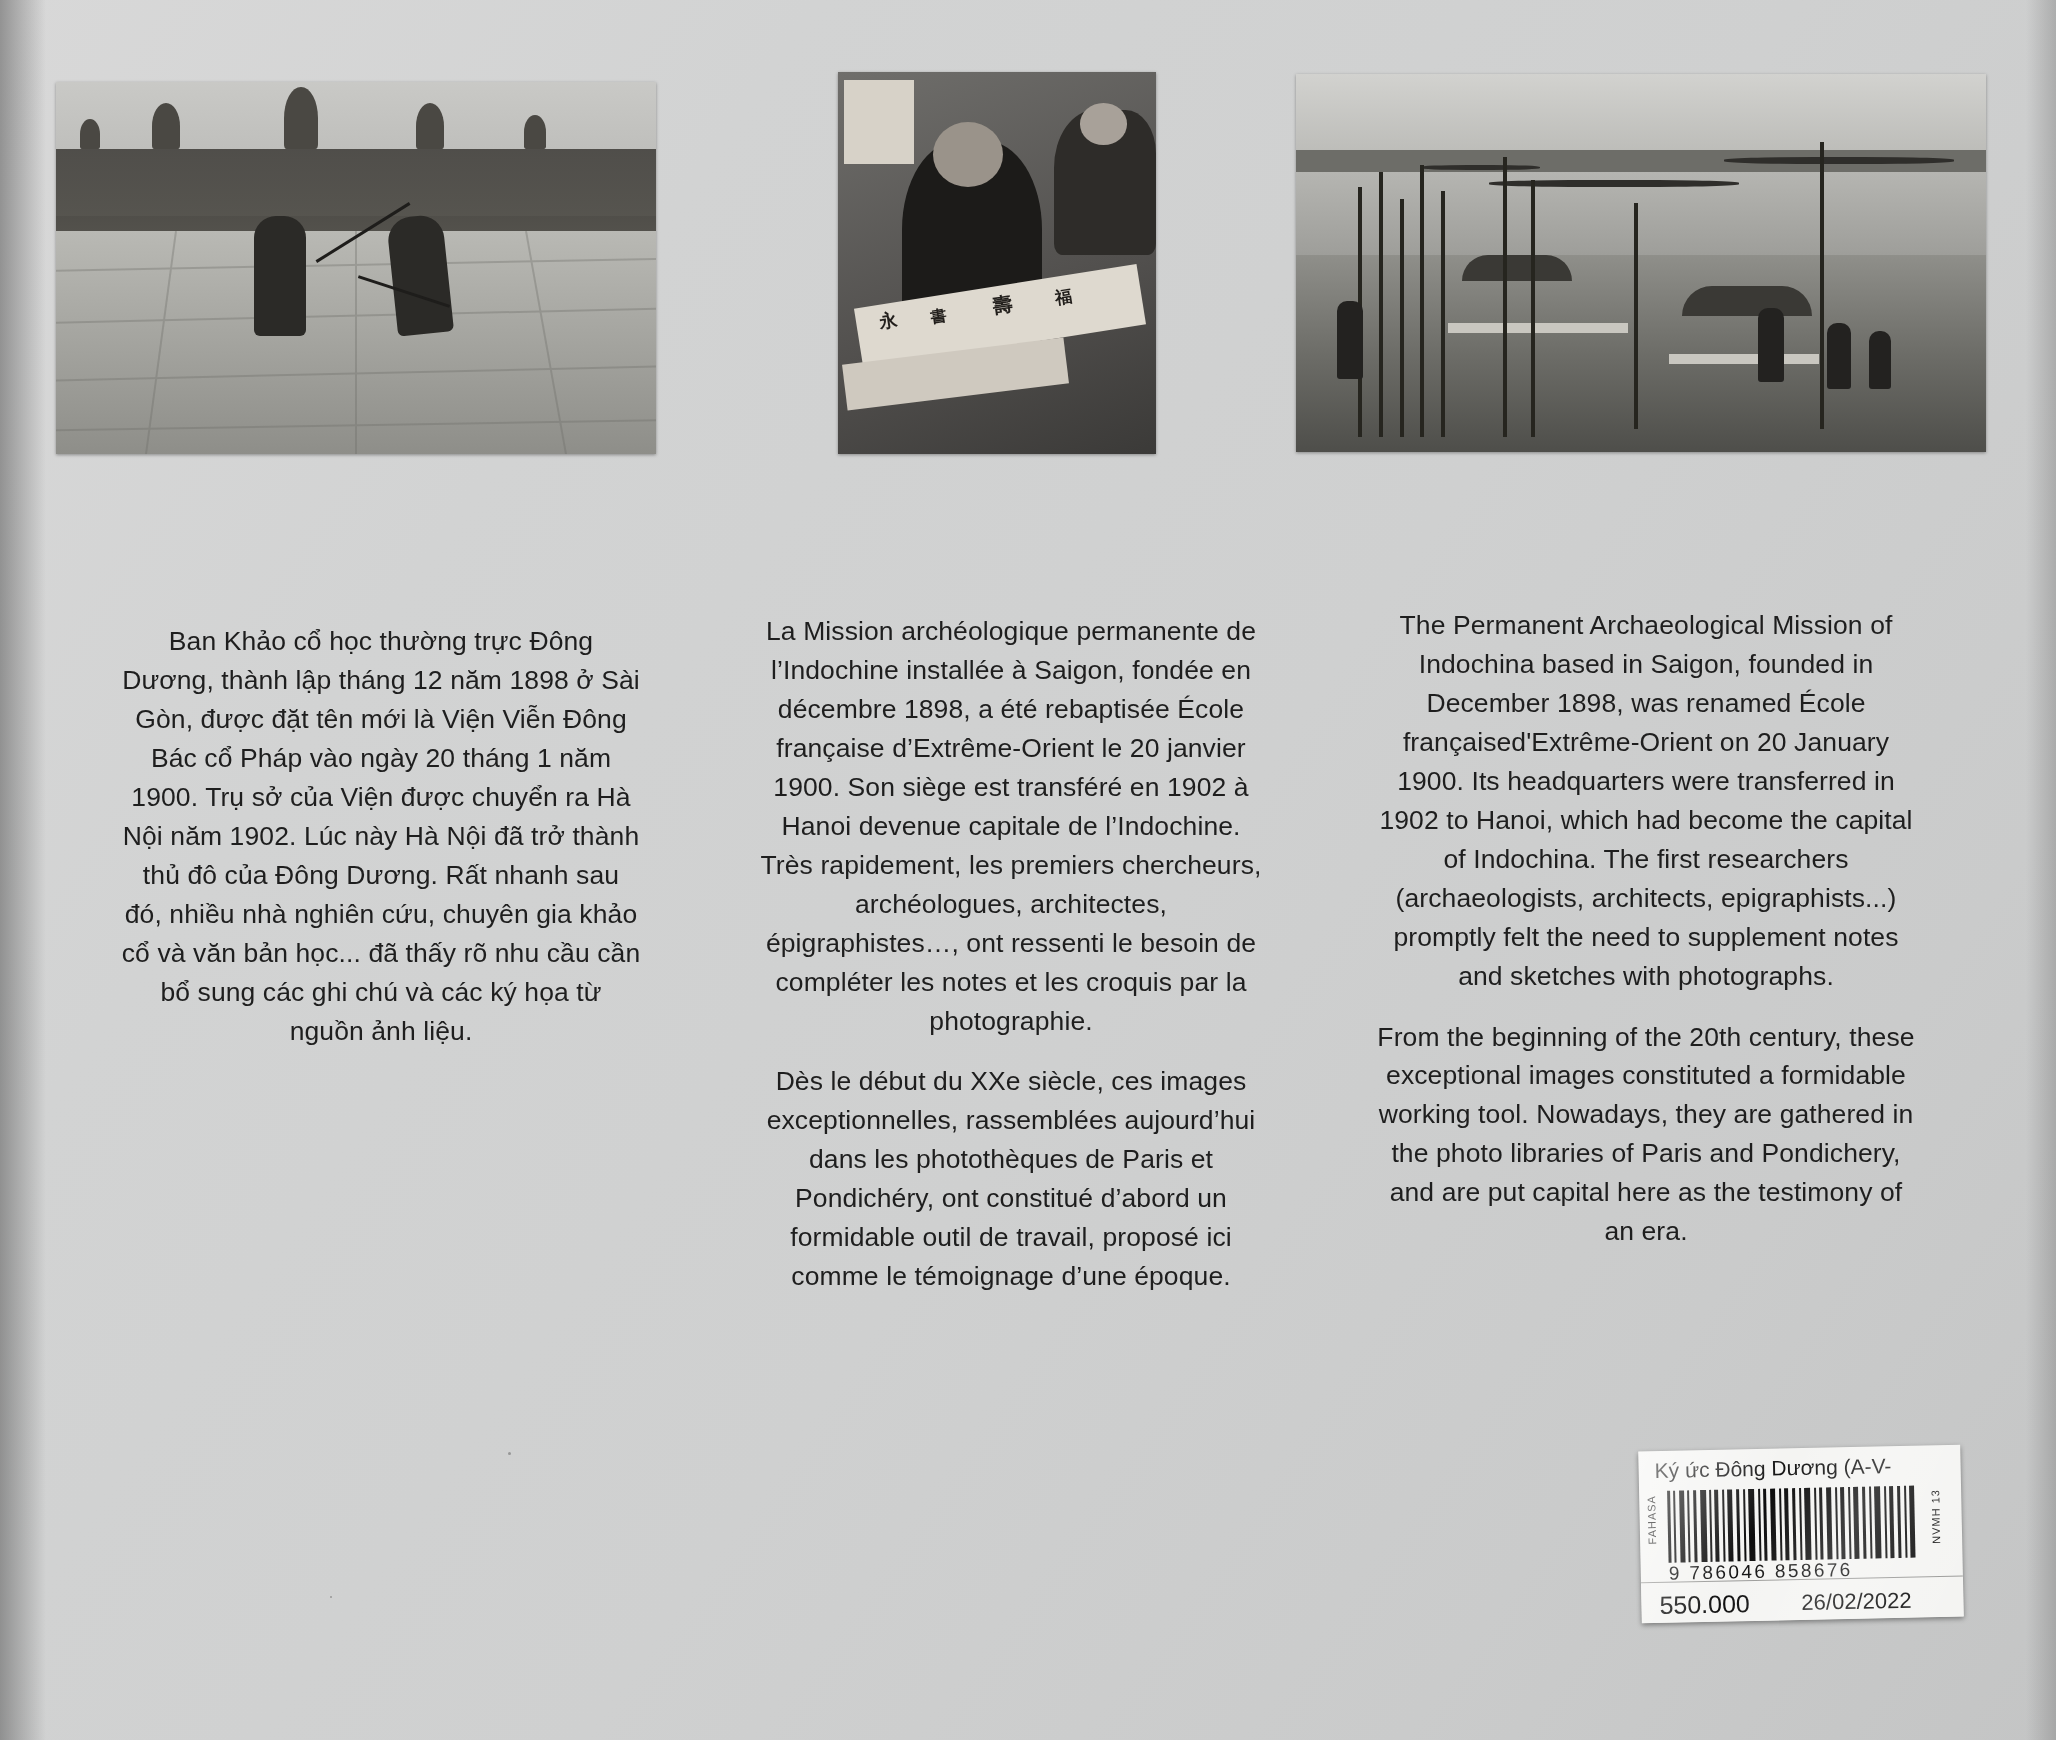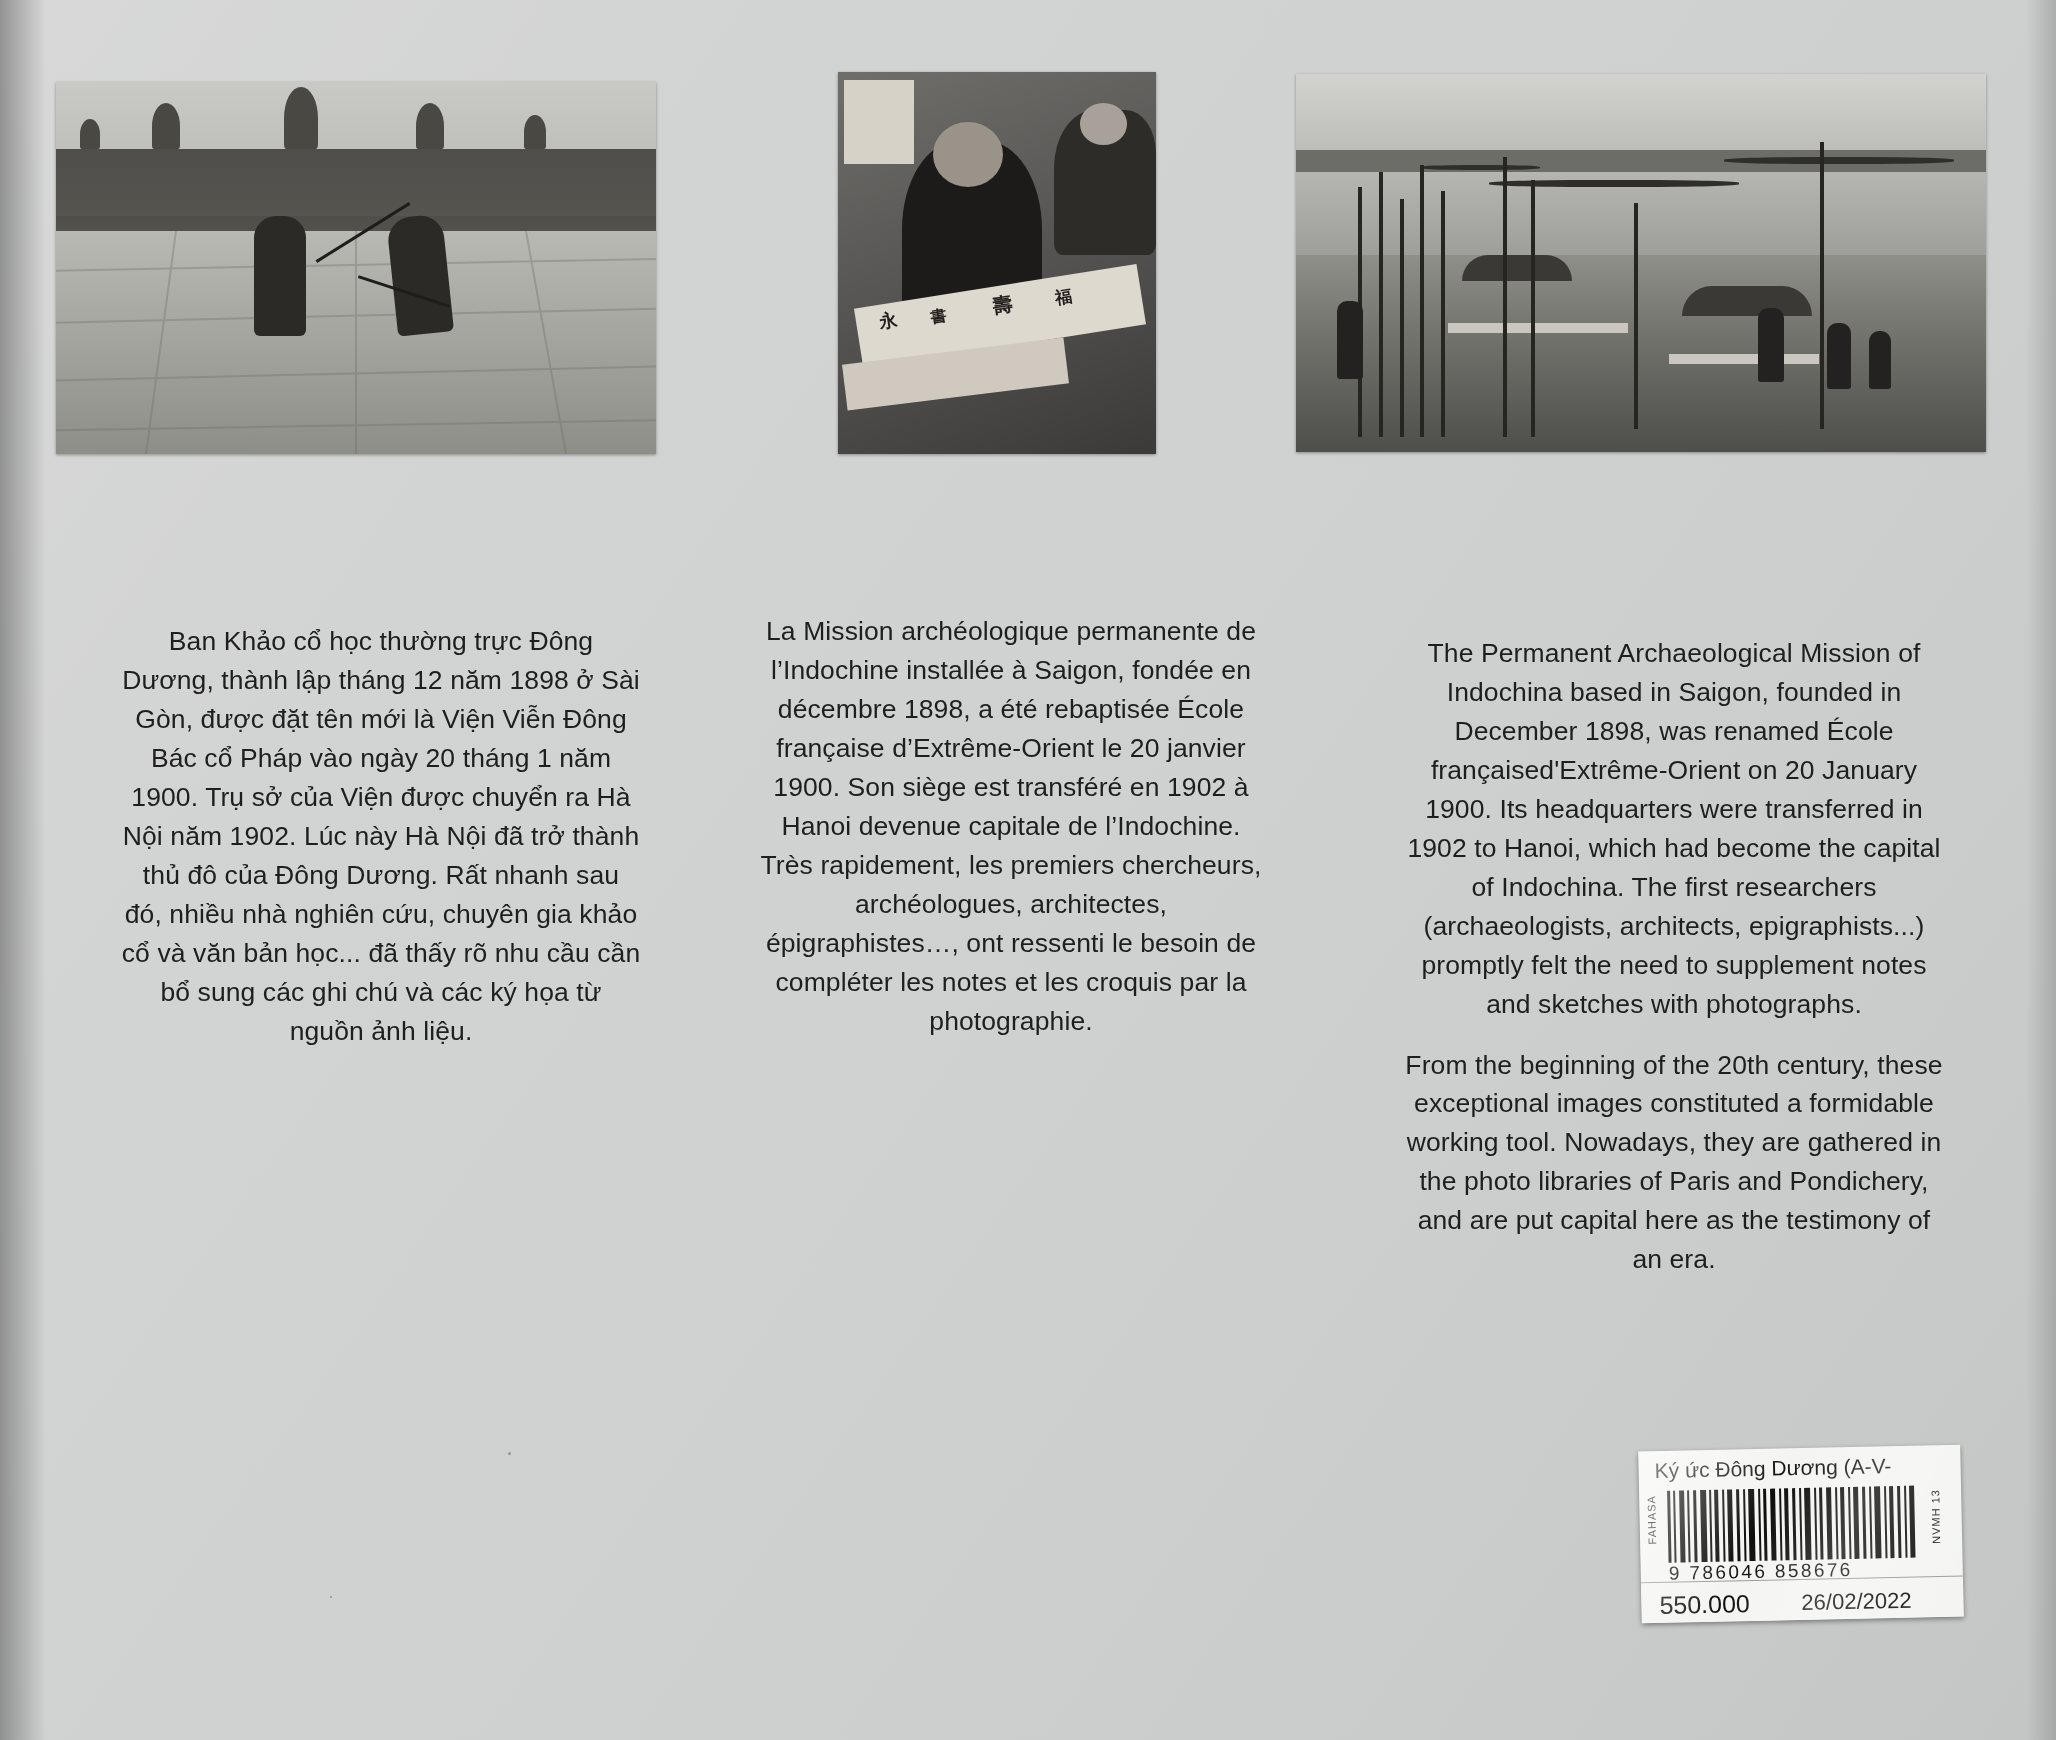--- a/index.html
+++ b/index.html
@@ -155,21 +155,21 @@
     text-align:center;
     font-size: 26.5px;
     line-height: 1.47;
     letter-spacing: 0.1px;
   }
   .col p { margin: 0 0 22px 0; }
   .col p:last-child { margin-bottom: 0; }
 
   .col-vi { left: 65px;  top: 10px;  width: 520px; }
   .col-fr { left: 700px; top: 0px;   width: 510px; }
-  .col-en { left: 1348px;top: -6px;  width: 540px; margin-top: 28px; }
+  .col-en { left: 1320px;top: -6px;  width: 540px; }
 
   
   .sticker {
     position:absolute;
     left: 1640px;
     top: 1448px;
     width: 322px;
     height: 172px;
     background: #f4f4f2;
     box-shadow: 0 2px 5px rgba(0,0,0,0.4);
@@ -324,20 +324,21 @@
   </div>
 
   <div class="columns">
 
     <div class="col col-vi">
       <p>Ban Khảo cổ học thường trực Đông Dương, thành lập tháng 12 năm 1898 ở Sài Gòn, được đặt tên mới là Viện Viễn Đông Bác cổ Pháp vào ngày 20 tháng 1 năm 1900. Trụ sở của Viện được chuyển ra Hà Nội năm 1902. Lúc này Hà Nội đã trở thành thủ đô của Đông Dương. Rất nhanh sau đó, nhiều nhà nghiên cứu, chuyên gia khảo cổ và văn bản học... đã thấy rõ nhu cầu cần bổ sung các ghi chú và các ký họa từ nguồn ảnh liệu.</p>
     </div>
 
     <div class="col col-fr">
       <p>La Mission archéologique permanente de l’Indochine installée à Saigon, fondée en décembre 1898, a été rebaptisée École française d’Extrême-Orient le 20 janvier 1900. Son siège est transféré en 1902 à Hanoi devenue capitale de l’Indochine. Très rapidement, les premiers chercheurs, archéologues, architectes, épigraphistes…, ont ressenti le besoin de compléter les notes et les croquis par la photographie.</p>
+      <p>Dès le début du XXe siècle, ces images exceptionnelles, rassemblées aujourd’hui dans les photothèques de Paris et Pondichéry, ont constitué d’abord un formidable outil de travail, proposé ici comme le témoignage d’une époque.</p>
     </div>
 
     <div class="col col-en">
       <p>The Permanent Archaeological Mission of Indochina based in Saigon, founded in December 1898, was renamed École françaised'Extrême-Orient on 20 January 1900. Its headquarters were transferred in 1902 to Hanoi, which had become the capital of Indochina. The first researchers (archaeologists, architects, epigraphists...) promptly felt the need to supplement notes and sketches with photographs.</p>
       <p>From the beginning of the 20th century, these exceptional images constituted a formidable working tool. Nowadays, they are gathered in the photo libraries of Paris and Pondichery, and are put capital here as the testimony of an era.</p>
     </div>
   </div>
 
   <div class="speck" style="left:508px; top:1452px;"></div>
   <div class="speck" style="left:330px; top:1596px; width:2px; height:2px;"></div>

